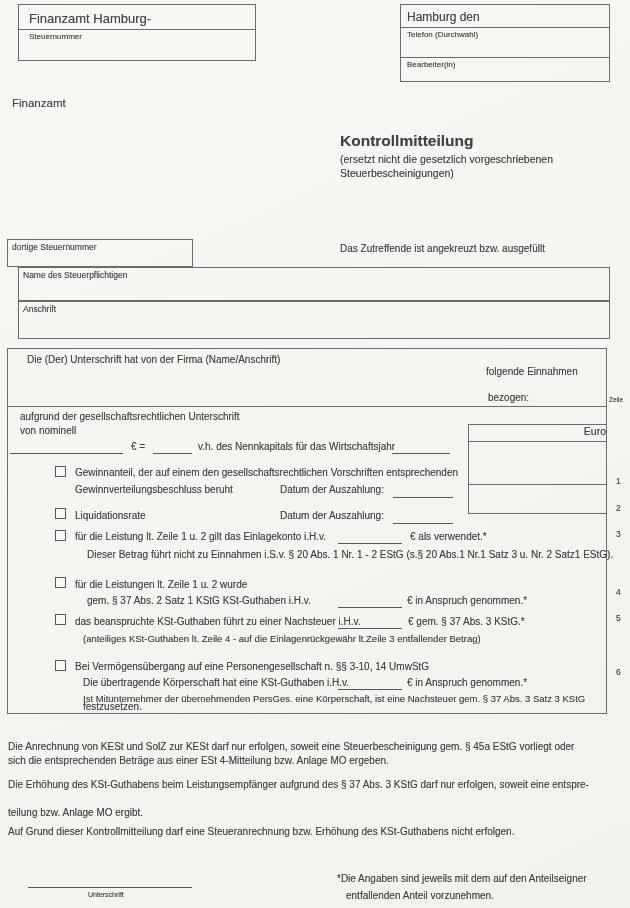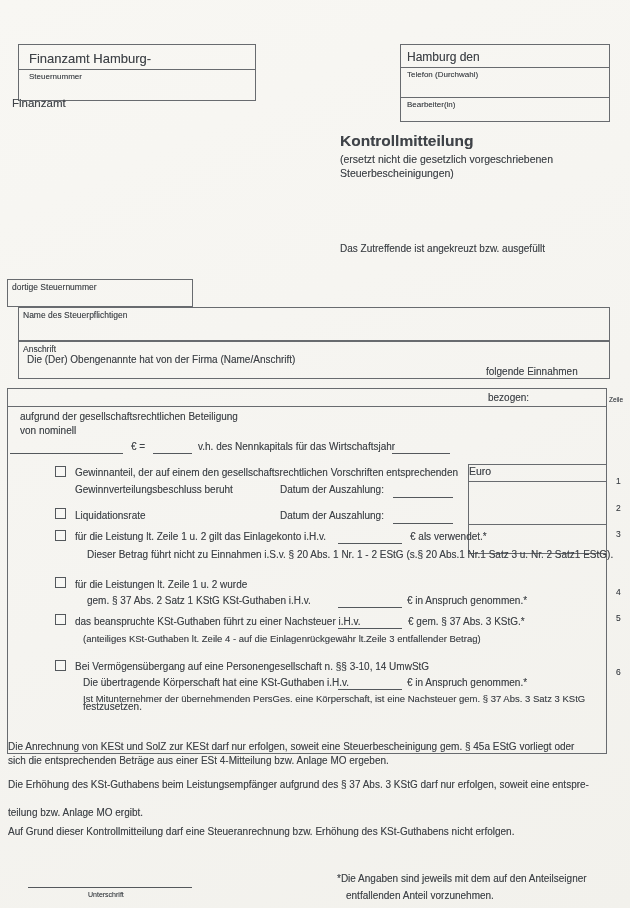--- a/index.html
+++ b/index.html
@@ -4,21 +4,21 @@
 <title>Kontrollmitteilung</title>
 <style>
   html,body{margin:0;padding:0;background:#e9e8e4;}
   .page{
     position:relative;width:630px;height:908px;margin:0 auto;
     background:linear-gradient(155deg,#f8f7f3 0%,#f5f4f0 55%,#f2f1ec 100%);
     font-family:"Liberation Sans","DejaVu Sans",sans-serif;
     color:#3f4348;overflow:hidden;
     text-shadow:0 0 .4px rgba(63,67,72,.45);
   }
-  .box{position:absolute;border:1px solid #686b6f;box-sizing:border-box;margin-top:40px;}
+  .box{position:absolute;border:1px solid #686b6f;box-sizing:border-box;}
   .txt{position:absolute;white-space:nowrap;}
   .t65{font-size:6.5px}.t7{font-size:7px}.t8{font-size:8px}.t85{font-size:8.5px}
   .t9{font-size:10px}.t95{font-size:9.5px}.t10{font-size:10px}.t105{font-size:10.5px}
   .t115{font-size:11.5px}.t12{font-size:12px}.t13{font-size:13px}
   .bold{font-weight:bold}
   .cb{position:absolute;width:11px;height:11px;border:1.3px solid #54585c;box-sizing:border-box;background:rgba(255,255,255,.25);}
   .blank{position:absolute;height:11px;border-bottom:1.1px solid #54585c;}
   .hline{position:absolute;border-top:1px solid #686b6f;}
   .cell{box-sizing:border-box;}
 </style>
@@ -51,37 +51,37 @@
   </div>
   <div class="box" style="left:18px;top:267px;width:592px;height:34px">
     <div class="t85 cell" style="padding:2px 0 0 4px">Name des Steuerpflichtigen</div>
   </div>
   <div class="box" style="left:18px;top:301px;width:592px;height:38px">
     <div class="t85 cell" style="padding:2px 0 0 4px">Anschrift</div>
   </div>
 
   <div class="box" style="left:7px;top:348px;width:600px;height:366px"></div>
 
-  <div class="txt t10" style="left:27px;top:354px">Die (Der) Obengenannte hat von der Firma (Name/Anschrift)</div>
+  <div class="txt t10" style="left:27px;top:354px">Die (Der) Unterschrift hat von der Firma (Name/Anschrift)</div>
   <div class="txt t10" style="left:486px;top:366px">folgende Einnahmen</div>
   <div class="txt t10" style="left:488px;top:392px">bezogen:</div>
   <div class="hline" style="left:7px;top:406px;width:600px"></div>
   <div class="txt t65" style="left:609px;top:396px">Zeile</div>
 
-  <div class="txt t10" style="left:20px;top:411px">aufgrund der gesellschaftsrechtlichen Beteiligung</div>
+  <div class="txt t10" style="left:20px;top:411px">aufgrund der gesellschaftsrechtlichen Unterschrift</div>
   <div class="txt t10" style="left:20px;top:425px">von nominell</div>
 
   <span class="blank" style="left:10px;top:442px;width:113px"></span>
   <div class="txt t10" style="left:131px;top:441px">€ =</div>
   <span class="blank" style="left:153px;top:442px;width:39px"></span>
   <div class="txt t10" style="left:198px;top:441px">v.h. des Nennkapitals für das Wirtschaftsjahr</div>
   <span class="blank" style="left:392px;top:442px;width:58px"></span>
 
   <div class="box" style="left:468px;top:424px;width:139px;height:90px">
-    <div class="t105 cell" style="height:17px;border-bottom:1px solid #686b6f;text-align:left">Euro</div>
+    <div class="t105 cell" style="height:17px;border-bottom:1px solid #686b6f;text-align:right">Euro</div>
     <div class="cell" style="height:43px;border-bottom:1px solid #686b6f"></div>
     <div class="cell" style="height:28px"></div>
   </div>
 
   <div class="txt t85" style="left:616px;top:476px">1</div>
   <div class="txt t85" style="left:616px;top:503px">2</div>
   <div class="txt t85" style="left:616px;top:529px">3</div>
   <div class="txt t85" style="left:616px;top:587px">4</div>
   <div class="txt t85" style="left:616px;top:613px">5</div>
   <div class="txt t85" style="left:616px;top:667px">6</div>

